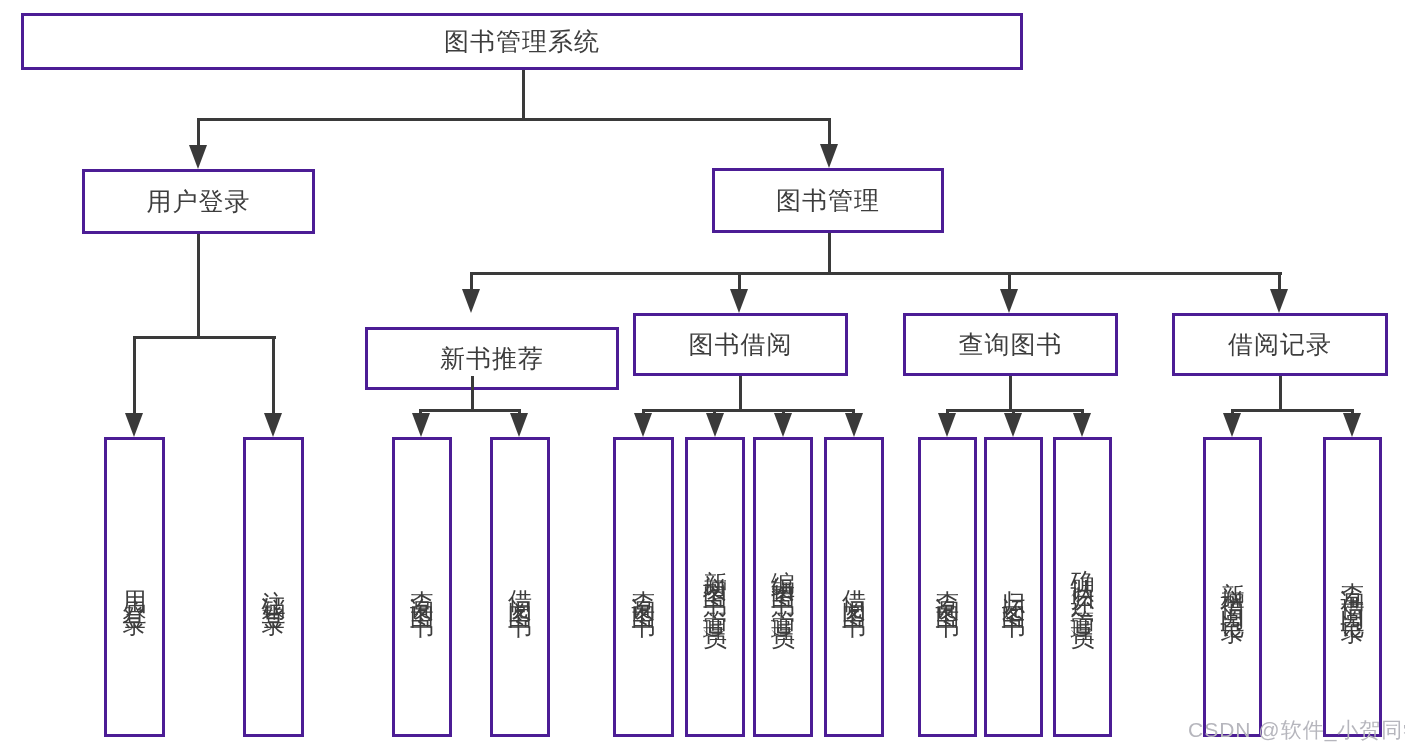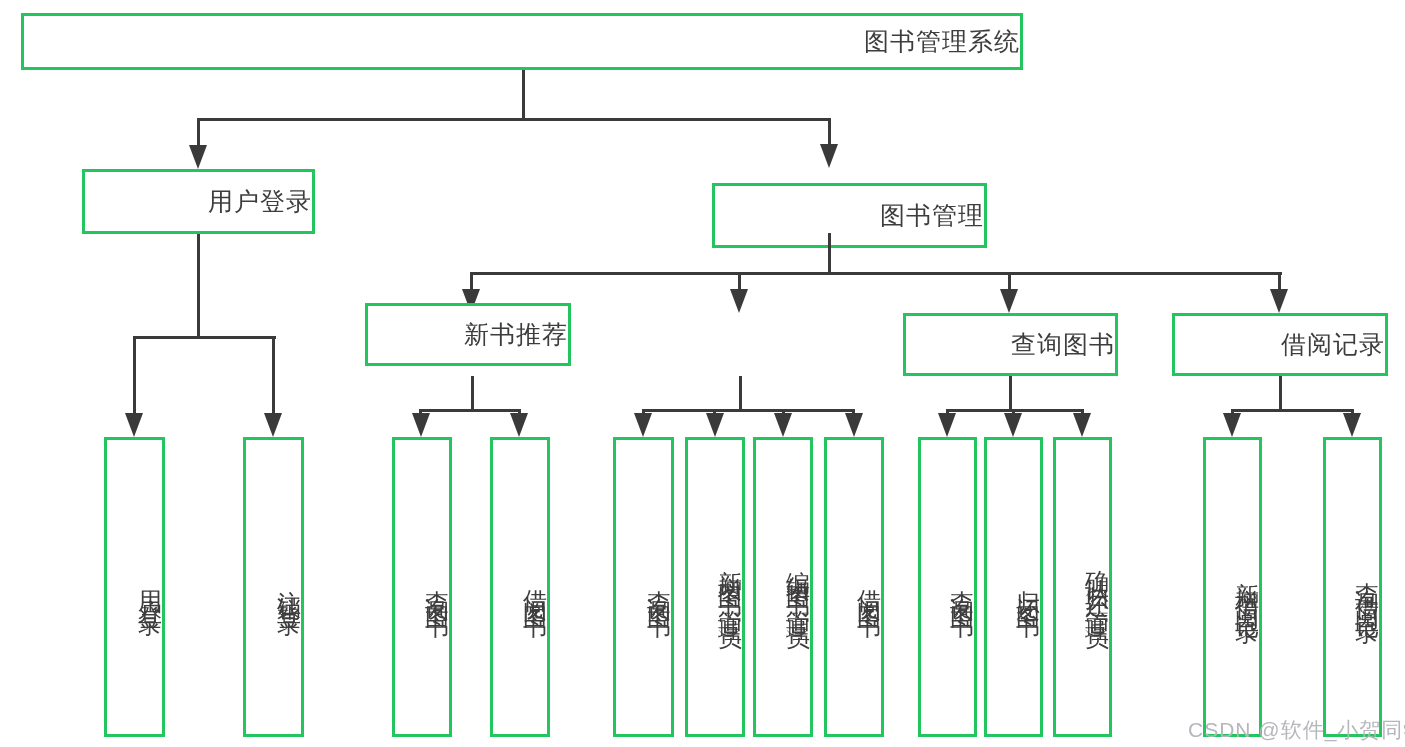--- a/index.html
+++ b/index.html
@@ -7,25 +7,25 @@
     position: relative;
     width: 1405px;
     height: 747px;
     background: #ffffff;
     font-family: "Liberation Sans", sans-serif;
     overflow: hidden;
   }
   .box {
     position: absolute;
     box-sizing: border-box;
-    border: 3px solid #22c55e;
+    border: 3px solid #4c1d95;
     background: #ffffff;
     display: flex;
     align-items: center;
-    justify-content: flex-end;
+    justify-content: center;
     color: #3d3d3d;
   }
   .hbox span {
     font-size: 25px;
     letter-spacing: 1px;
     white-space: nowrap;
   }
   .vbox span {
     writing-mode: vertical-rl;
     text-orientation: upright;
@@ -69,21 +69,21 @@
   <div class="line" style="left:522px; top:70px; width:3px; height:51px;"></div>
   <div class="line" style="left:197px; top:118px; width:634px; height:3px;"></div>
   <div class="line" style="left:197px; top:121px; width:3px; height:26px;"></div>
   <div class="arr" style="left:189px; top:145px;"></div>
   <div class="line" style="left:828px; top:121px; width:3px; height:26px;"></div>
   <div class="arr" style="left:820px; top:144px;"></div>
 
   <div class="box hbox" style="left:82px; top:169px; width:233px; height:65px;">
     <span>用户登录</span>
   </div>
-  <div class="box hbox" style="left:712px; top:168px; width:275px; height:65px;margin-top:15px;">
+  <div class="box hbox" style="left:712px; top:168px; width:232px; height:65px;">
     <span>图书管理</span>
   </div>
 
   <div class="line" style="left:197px; top:234px; width:3px; height:104px;"></div>
   <div class="line" style="left:133px; top:336px; width:143px; height:3px;"></div>
   <div class="line" style="left:133px; top:339px; width:3px; height:78px;"></div>
   <div class="arr" style="left:125px; top:413px;"></div>
   <div class="line" style="left:272px; top:339px; width:3px; height:78px;"></div>
   <div class="arr" style="left:264px; top:413px;"></div>
 
@@ -91,22 +91,25 @@
   <div class="line" style="left:470px; top:272px; width:812px; height:3px;"></div>
   <div class="line" style="left:470px; top:275px; width:3px; height:16px;"></div>
   <div class="arr" style="left:462px; top:289px;"></div>
   <div class="line" style="left:738px; top:275px; width:3px; height:16px;"></div>
   <div class="arr" style="left:730px; top:289px;"></div>
   <div class="line" style="left:1008px; top:275px; width:3px; height:16px;"></div>
   <div class="arr" style="left:1000px; top:289px;"></div>
   <div class="line" style="left:1278px; top:275px; width:3px; height:16px;"></div>
   <div class="arr" style="left:1270px; top:289px;"></div>
 
-  <div class="box hbox" style="left:365px; top:303px; width:206px; height:63px;">
+  <div class="box hbox" style="left:365px; top:327px; width:254px; height:63px;">
     <span>新书推荐</span>
+  </div>
+  <div class="box hbox" style="left:633px; top:313px; width:215px; height:63px;">
+    <span>图书借阅</span>
   </div>
   <div class="box hbox" style="left:903px; top:313px; width:215px; height:63px;">
     <span>查询图书</span>
   </div>
   <div class="box hbox" style="left:1172px; top:313px; width:216px; height:63px;">
     <span>借阅记录</span>
   </div>
 
   <div class="line" style="left:471px; top:376px; width:3px; height:36px;"></div>
   <div class="line" style="left:419px; top:409px; width:102px; height:3px;"></div>

